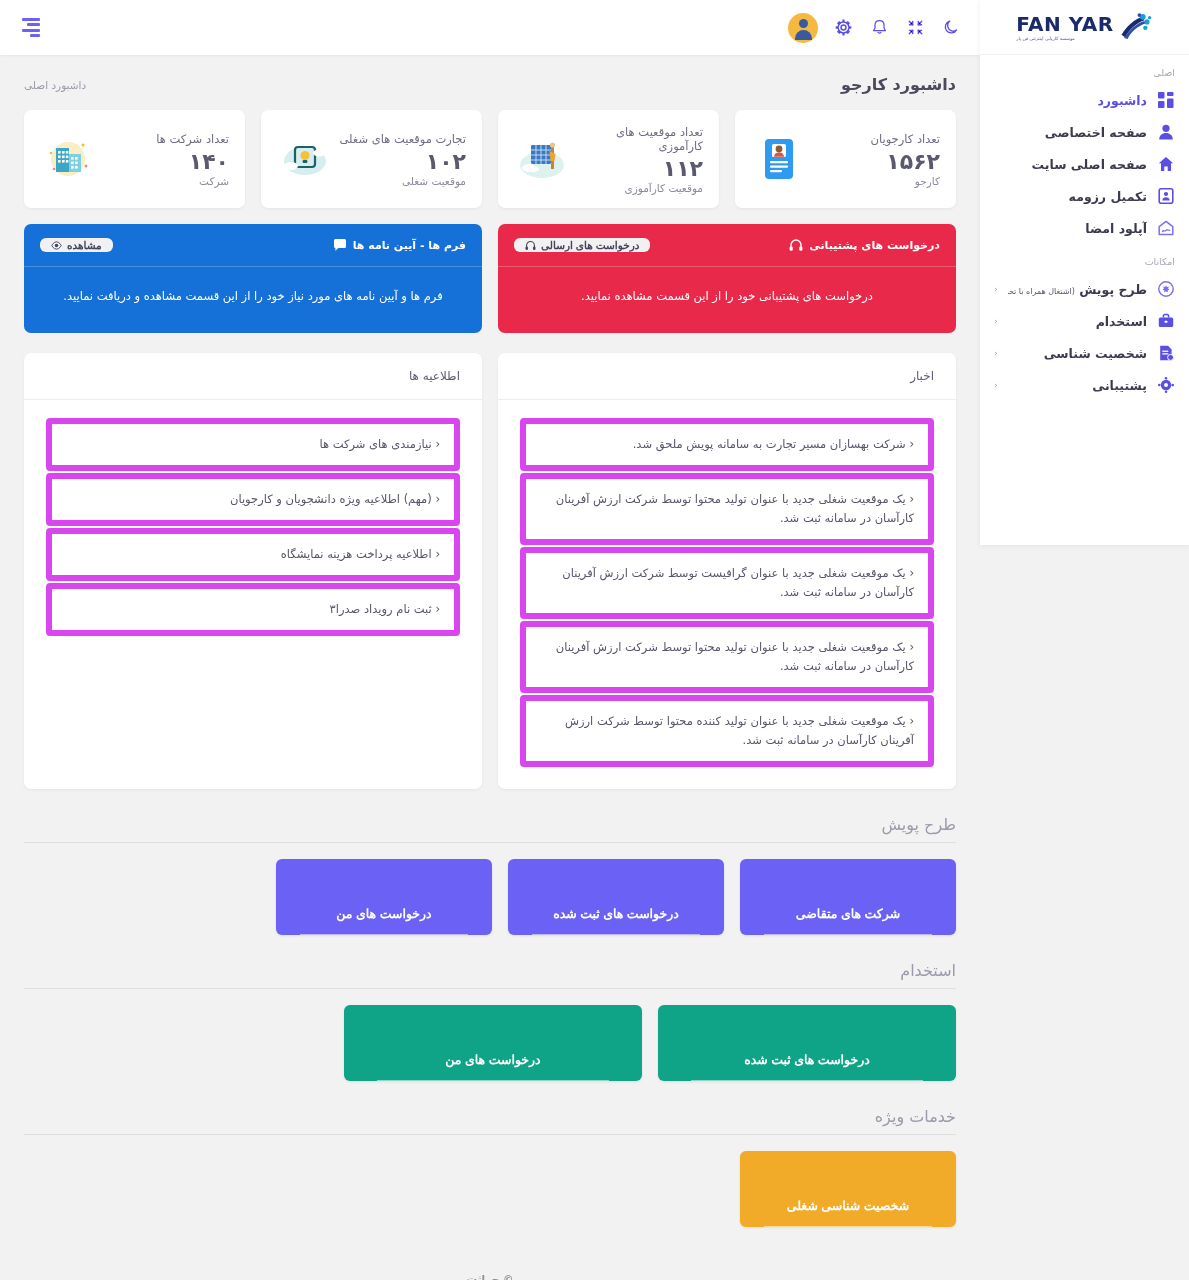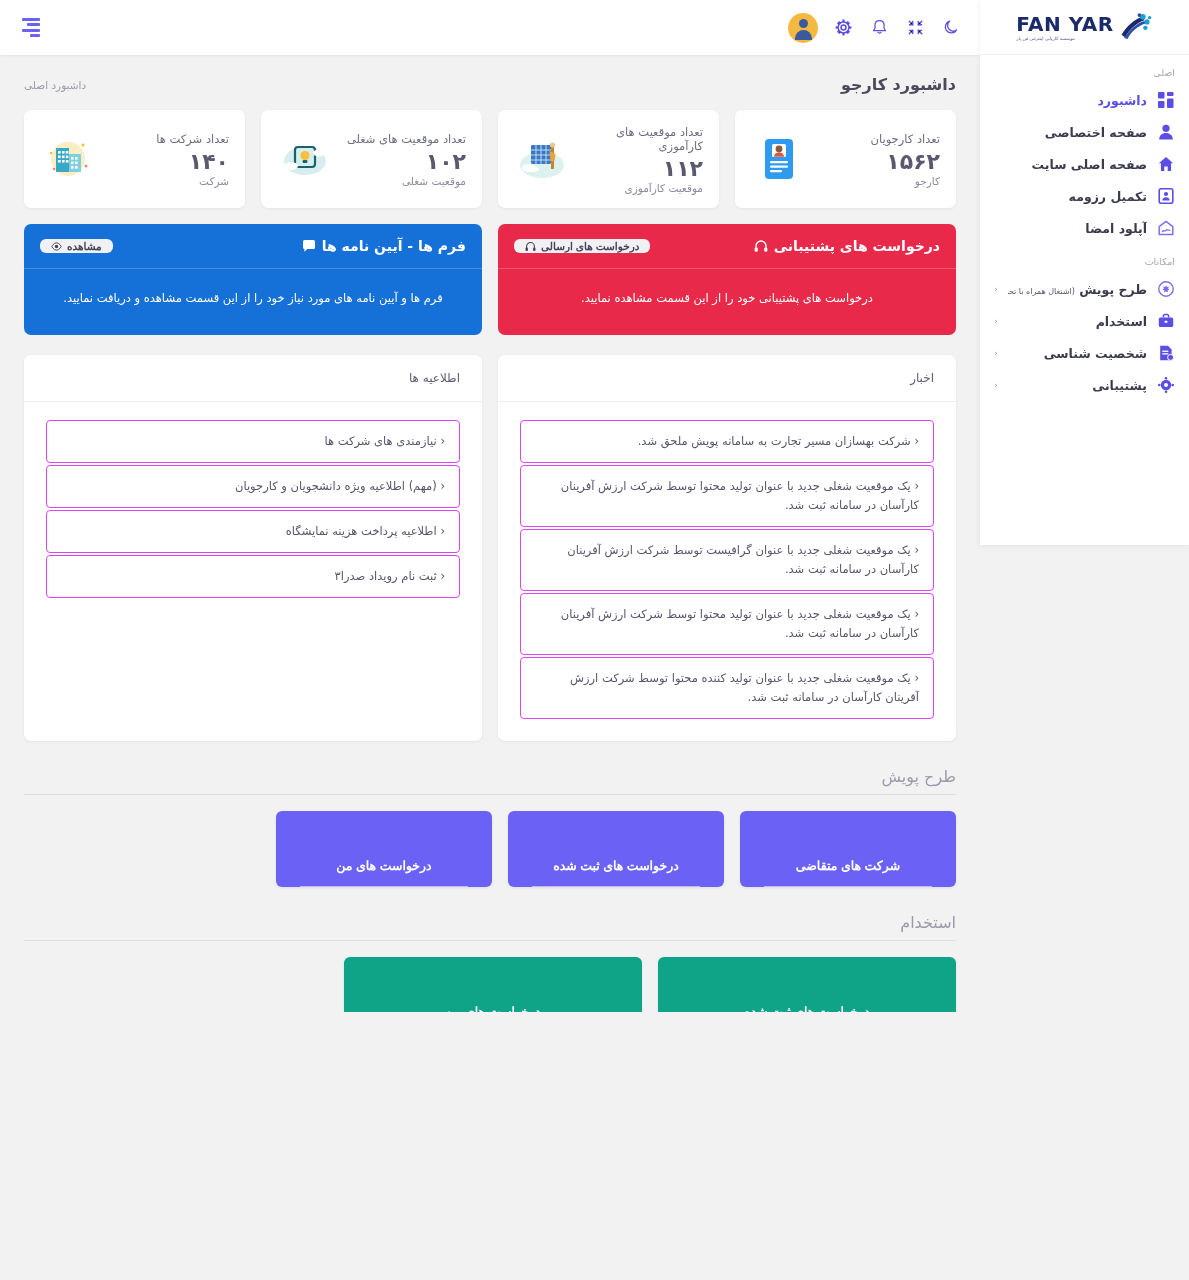--- a/index.html
+++ b/index.html
@@ -5,21 +5,21 @@
 <style>
   * { box-sizing: border-box; margin: 0; padding: 0; }
   html, body {
     width: 1189px;
     height: 1280px;
     overflow: hidden;
     font-family: "DejaVu Sans", "Liberation Sans", sans-serif;
     background: #f2f2f3;
     direction: rtl;
   }
-  .app { position: relative; width: 1189px; height: 1012px; display: flex; flex-direction: row; }
+  .app { position: relative; width: 1189px; height: 1280px; display: flex; flex-direction: row; }
 
   
   .sidebar {
     position: absolute;
     top: 0; right: 0;
     width: 209px;
     height: 545px;
     background: #ffffff;
     box-shadow: 0 1px 6px rgba(0,0,0,0.07);
     z-index: 20;
@@ -115,21 +115,21 @@
   
   .banner-row { display: flex; gap: 16px; margin-top: 16px; }
   .banner { flex: 1; border-radius: 7px; color: #fff; overflow: hidden; }
   .banner.red { background: #e8294a; }
   .banner.blue { background: #1570d8; }
   .banner-head {
     display: flex; align-items: center; justify-content: space-between;
     padding: 14px 16px;
     border-bottom: 1px solid rgba(255,255,255,0.22);
   }
-  .banner-title { font-size: 14px; font-weight: bold; display: flex; align-items: center; gap: 6px; flex-direction: row-reverse; }
+  .banner-title { font-size: 11px; font-weight: bold; display: flex; align-items: center; gap: 6px; flex-direction: row-reverse; }
   .banner-title svg { width: 14px; height: 14px; display: block; fill: #fff; }
   .banner-btn {
     background: #f1f1f3; color: #45455a; font-size: 10.5px; font-weight: 600;
     border: none; border-radius: 6px; padding: 1px 11px; cursor: pointer;
     display: flex; align-items: center; gap: 5px; flex-direction: row-reverse;
   }
   .banner-btn svg { width: 11px; height: 11px; display: block; fill: #45455a; }
   .banner-body { padding: 22px 16px 30px 16px; text-align: center; font-size: 11.5px; }
 
   
@@ -138,21 +138,21 @@
     flex: 1; background: #fff; border-radius: 7px;
     box-shadow: 0 1px 3px rgba(0,0,0,0.06);
     display: flex; flex-direction: column;
   }
   .panel-head {
     padding: 16px 22px; text-align: right; font-size: 12px; color: #5d5d70;
     border-bottom: 1px solid #eeeef1;
   }
   .panel-body { padding: 18px 22px 22px 22px; display: flex; flex-direction: column; gap: 2px; }
   .li-item {
-    border: 1px solid #d946ef; border-radius: 4px; padding: 11px 14px;
+    border: 6px solid #d946ef; border-radius: 4px; padding: 11px 14px;
     font-size: 11.5px; color: #56566a; text-align: right; line-height: 1.65;
     background: #fff; cursor: pointer;
   }
   .li-item .bullet { color: #56566a; }
 
   
   .section { margin-top: 26px; }
   .section-title {
     font-size: 16px; color: #9a9aab; text-align: right; padding-bottom: 8px;
     border-bottom: 1px solid #dededf;
@@ -418,21 +418,21 @@
             <svg viewBox="0 0 52 48">
                 <ellipse cx="26" cy="26" rx="21" ry="14" fill="#d8eeee"></ellipse>
                 <rect x="16" y="12" width="20" height="20" rx="3" fill="none" stroke="#18626b" stroke-width="2.2"></rect>
                 <circle cx="26" cy="20.5" r="4.6" fill="#f5c13a"></circle>
                 <rect x="23.6" y="25" width="4.8" height="3" rx="1" fill="#18626b"></rect>
                 <ellipse cx="12" cy="31" rx="7" ry="4" fill="#fff"></ellipse>
                 <ellipse cx="40" cy="18" rx="6" ry="3.4" fill="#fff"></ellipse>
               </svg>
           </div>
           <div class="stat-text">
-            <div class="stat-label">تعداد موقعیت های شغلی</div>
+            <div class="stat-label">تجارت موقعیت های شغلی</div>
             <div class="stat-value">۱۰۲</div>
             <div class="stat-unit">موقعیت شغلی</div>
           </div>
         </div>
 
         <div class="stat-card">
           <div class="stat-ico">
             <svg viewBox="0 0 52 48">
                 <circle cx="26" cy="24" r="17" fill="#fbeec4"></circle>
                 <rect x="14" y="13" width="13" height="24" fill="#3aa8c4"></rect>
@@ -572,19 +572,28 @@
             <span>درخواست های ثبت شده</span>
             <span class="rule"></span>
           </button>
           <button class="big-btn green">
             <span>درخواست های من</span>
             <span class="rule"></span>
           </button>
         </div>
       </div>
 
+      <div class="section">
+        <div class="section-title">خدمات ویژه</div>
+        <div class="btn-row special">
+          <button class="big-btn orange">
+            <span>شخصیت شناسی شغلی</span>
+            <span class="rule"></span>
+          </button>
+        </div>
+      </div>
 
       <div class="footer">© حراثت</div>
 
     </div>
   </main>
 
 </div>
 
 </body></html>

